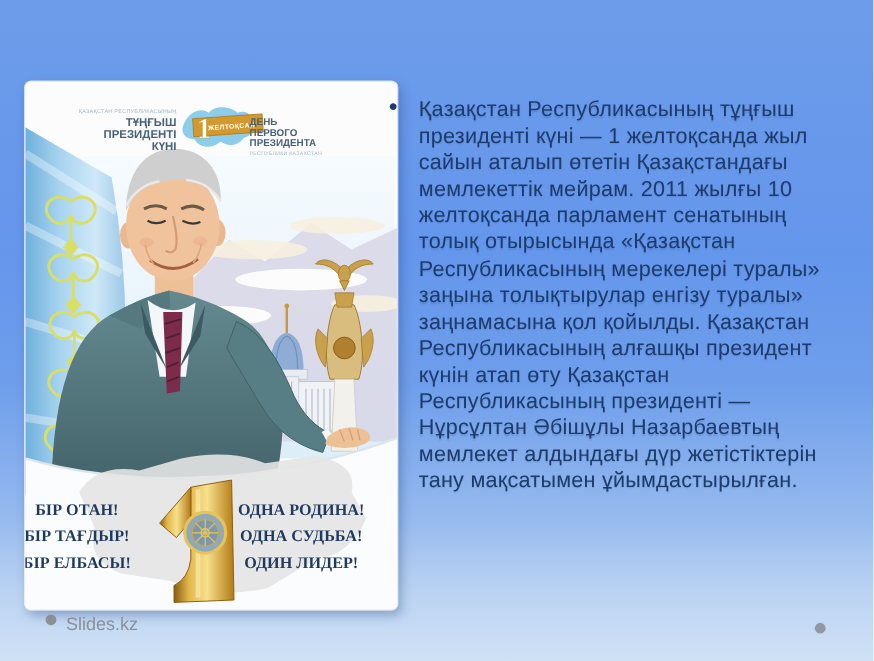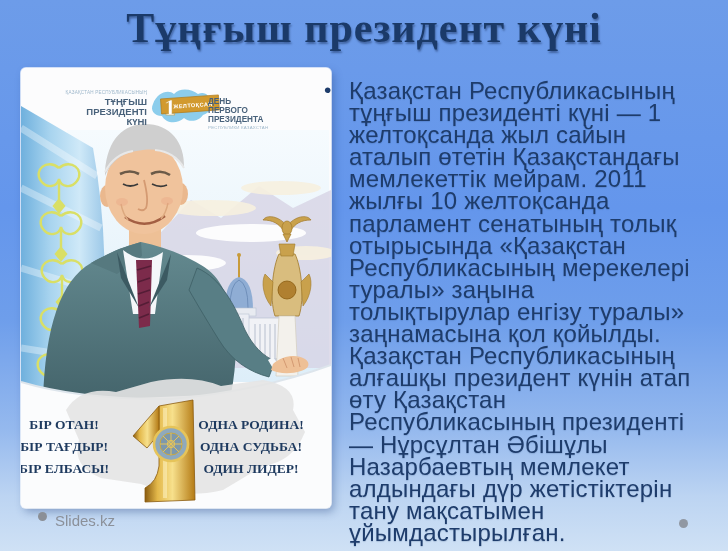--- a/index.html
+++ b/index.html
@@ -22,41 +22,40 @@
   .poster svg{display:block;}
   .content{
     position:absolute;left:322px;top:80px;width:398px;
     color:#1e3c6b;
   }
   .content .bullet{
     position:absolute;left:2px;top:-2px;font-size:21px;color:#1e3c6b;
   }
   .content .body-text{
     margin-left:27px;width:352px;
-    font-size:24px;line-height:22.1px;letter-spacing:.2px;
+    font-size:18px;line-height:22.1px;letter-spacing:.2px;
     color:#1e3c6b;text-shadow:0 1px 1px rgba(30,60,110,.18);
   }
   .footer{
     position:absolute;left:38px;top:512px;display:flex;gap:8px;
     color:#8b9099;font-size:15px;
   }
   .dot{
     width:9px;height:9px;border-radius:50%;background:#8b8f96;display:inline-block;
   }
   .corner-dot{
     position:absolute;left:679px;top:519px;width:9px;height:9px;border-radius:50%;
     background:#878c94;opacity:.85;
   }
 </style>
 </head>
 <body>
 
 <div class="slide">
 
-  <div class="title">Тұңғыш президент күні</div>
 
   <div class="poster">
     <svg width="310" height="440" viewBox="0 0 310 440" xmlns="http://www.w3.org/2000/svg">
       <defs>
         <linearGradient id="flagGrad" x1="0" y1="0" x2="1" y2="0">
           <stop offset="0" stop-color="#6fb0dd"></stop>
           <stop offset="0.35" stop-color="#a8d4ef"></stop>
           <stop offset="0.7" stop-color="#cfe9f8"></stop>
           <stop offset="1" stop-color="#9cc8e8"></stop>
         </linearGradient>

